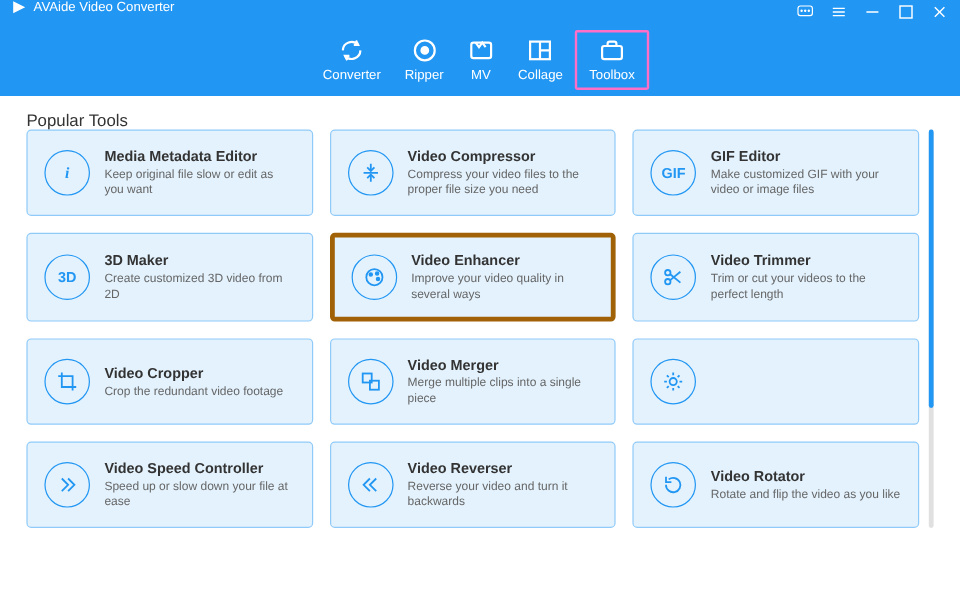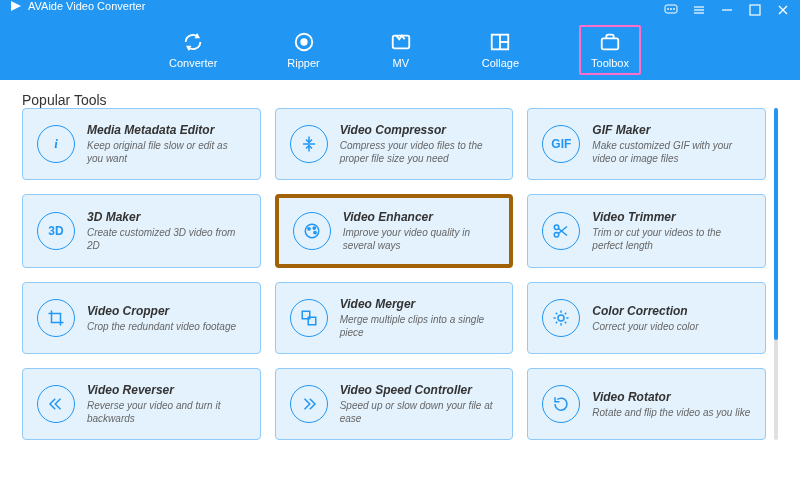--- a/index.html
+++ b/index.html
@@ -2,33 +2,33 @@
 <html><head>
 <meta charset="utf-8">
 <style>
 * { margin: 0; padding: 0; box-sizing: border-box; font-family: -apple-system, "Segoe UI", Arial, sans-serif; }
 body { width: 800px; height: 500px; background: #fff; overflow: hidden; }
 .header { height: 80px; background: #2196f3; color: #fff; }
 .titlebar { display: flex; height: 20px; padding: 0 10px; font-size: 11px; }
 .titlebar .logo { margin-right: 6px; }
 .titlebar .spacer { flex: 1; }
 .titlebar .win-btn { margin-left: 14px; cursor: pointer; display: flex; align-items: center; }
-.tabs { display: flex; justify-content: center; gap: 50px; height: 60px; align-items: center; }
+.tabs { display: flex; justify-content: center; height: 60px; align-items: center; }
 .tab { display: flex; flex-direction: column; align-items: center; gap: 4px; cursor: pointer; padding: 4px 10px; color: #fff; font-size: 11px; }
 .tab.active { border: 2px solid #ff6ec7; border-radius: 2px; }
 .tab svg { width: 22px; height: 22px; }
 .content { padding: 12px 22px 0 22px; position: relative; }
 .section-title { font-size: 14px; color: #333; }
 .grid-wrap { display: flex; gap: 8px; }
 .grid { display: grid; grid-template-columns: repeat(3, 1fr); gap: 14px; flex: 1; }
 .card { border: 1px solid #90caf9; background: #e3f2fd; border-radius: 4px; padding: 12px 14px; display: flex; gap: 12px; align-items: center; cursor: pointer; min-height: 72px; }
 .card.highlighted { border: 4px solid #a16207; }
 .card .icon { width: 38px; height: 38px; border: 1.5px solid #2196f3; border-radius: 50%; display: flex; align-items: center; justify-content: center; flex-shrink: 0; color: #2196f3; font-size: 13px; font-weight: bold; }
 .card .icon svg { width: 18px; height: 18px; stroke: #2196f3; fill: none; stroke-width: 2; }
-.card .text { flex: 1; font-style: italic; }
+.card .text { flex: 1; }
 .card .title { font-size: 12px; font-weight: 600; color: #333; margin-bottom: 2px; }
 .card .desc { font-size: 10px; color: #666; line-height: 1.3; }
 .scrollbar { width: 4px; background: #e0e0e0; border-radius: 2px; position: relative; }
 .scrollbar-thumb { width: 4px; background: #2196f3; border-radius: 2px; position: absolute; top: 0; height: 70%; }
 </style>
 </head>
 <body>
 
 <div class="header">
   <div class="titlebar">
@@ -138,21 +138,21 @@
           <div class="text">
             <div class="title">Video Compressor</div>
             <div class="desc">Compress your video files to the proper file size you need</div>
           </div>
         </div>
         <div class="card">
           <div class="icon">
             <span style="font-size:12px">GIF</span>
           </div>
           <div class="text">
-            <div class="title">GIF Maker</div>
+            <div class="title">GIF Editor</div>
             <div class="desc">Make customized GIF with your video or image files</div>
           </div>
         </div>
         <div class="card">
           <div class="icon">
             <span style="font-size:12px">3D</span>
           </div>
           <div class="text">
             <div class="title">3D Maker</div>
             <div class="desc">Create customized 3D video from 2D</div>
@@ -217,47 +217,43 @@
               <line x1="12" y1="2" x2="12" y2="5"></line>
               <line x1="12" y1="19" x2="12" y2="22"></line>
               <line x1="2" y1="12" x2="5" y2="12"></line>
               <line x1="19" y1="12" x2="22" y2="12"></line>
               <line x1="5" y1="5" x2="7" y2="7"></line>
               <line x1="17" y1="17" x2="19" y2="19"></line>
               <line x1="5" y1="19" x2="7" y2="17"></line>
               <line x1="17" y1="7" x2="19" y2="5"></line>
             </svg>
           </div>
-          <div class="text">
-            <div class="title">Color Correction</div>
-            <div class="desc">Correct your video color</div>
+        </div>
+        <div class="card">
+          <div class="icon">
+            <svg viewBox="0 0 24 24">
+              <polyline points="6,5 13,12 6,19"></polyline>
+              <polyline points="13,5 20,12 13,19"></polyline>
+            </svg>
+          </div>
+          <div class="text">
+            <div class="title">Video Speed Controller</div>
+            <div class="desc">Speed up or slow down your file at ease</div>
           </div>
         </div>
         <div class="card">
           <div class="icon">
             <svg viewBox="0 0 24 24">
               <polyline points="18,5 11,12 18,19"></polyline>
               <polyline points="11,5 4,12 11,19"></polyline>
             </svg>
           </div>
           <div class="text">
             <div class="title">Video Reverser</div>
             <div class="desc">Reverse your video and turn it backwards</div>
-          </div>
-        </div>
-        <div class="card">
-          <div class="icon">
-            <svg viewBox="0 0 24 24">
-              <polyline points="6,5 13,12 6,19"></polyline>
-              <polyline points="13,5 20,12 13,19"></polyline>
-            </svg>
-          </div>
-          <div class="text">
-            <div class="title">Video Speed Controller</div>
-            <div class="desc">Speed up or slow down your file at ease</div>
           </div>
         </div>
         <div class="card">
           <div class="icon">
             <svg viewBox="0 0 24 24">
               <path d="M4 12a8 8 0 1 0 3-6"></path>
               <polyline points="4,3 4,9 10,9"></polyline>
             </svg>
           </div>
           <div class="text">

